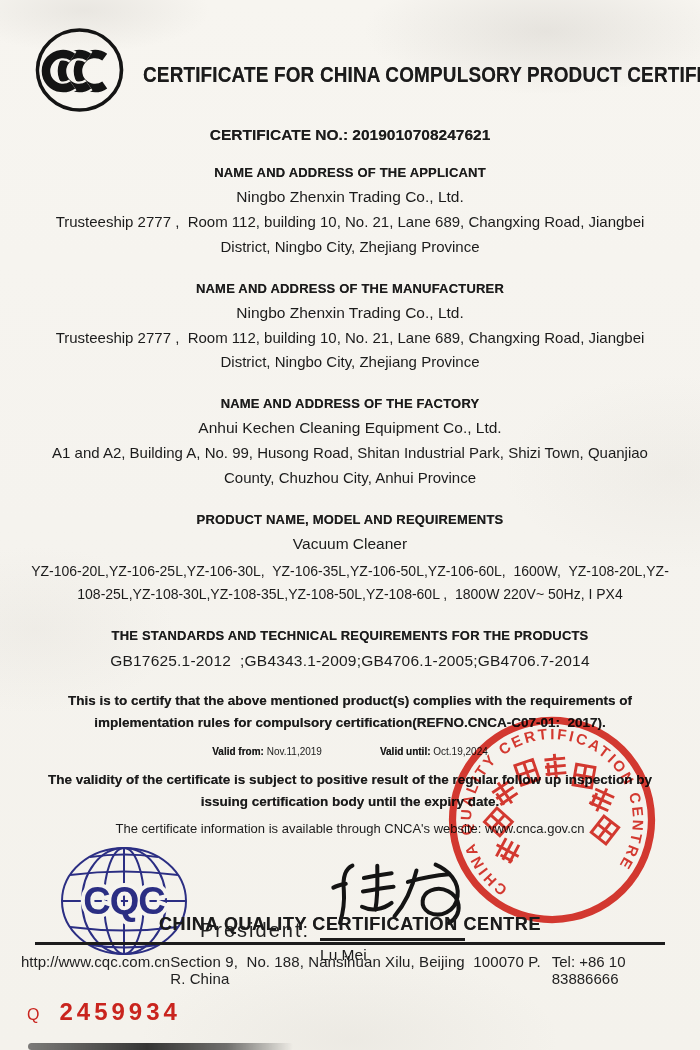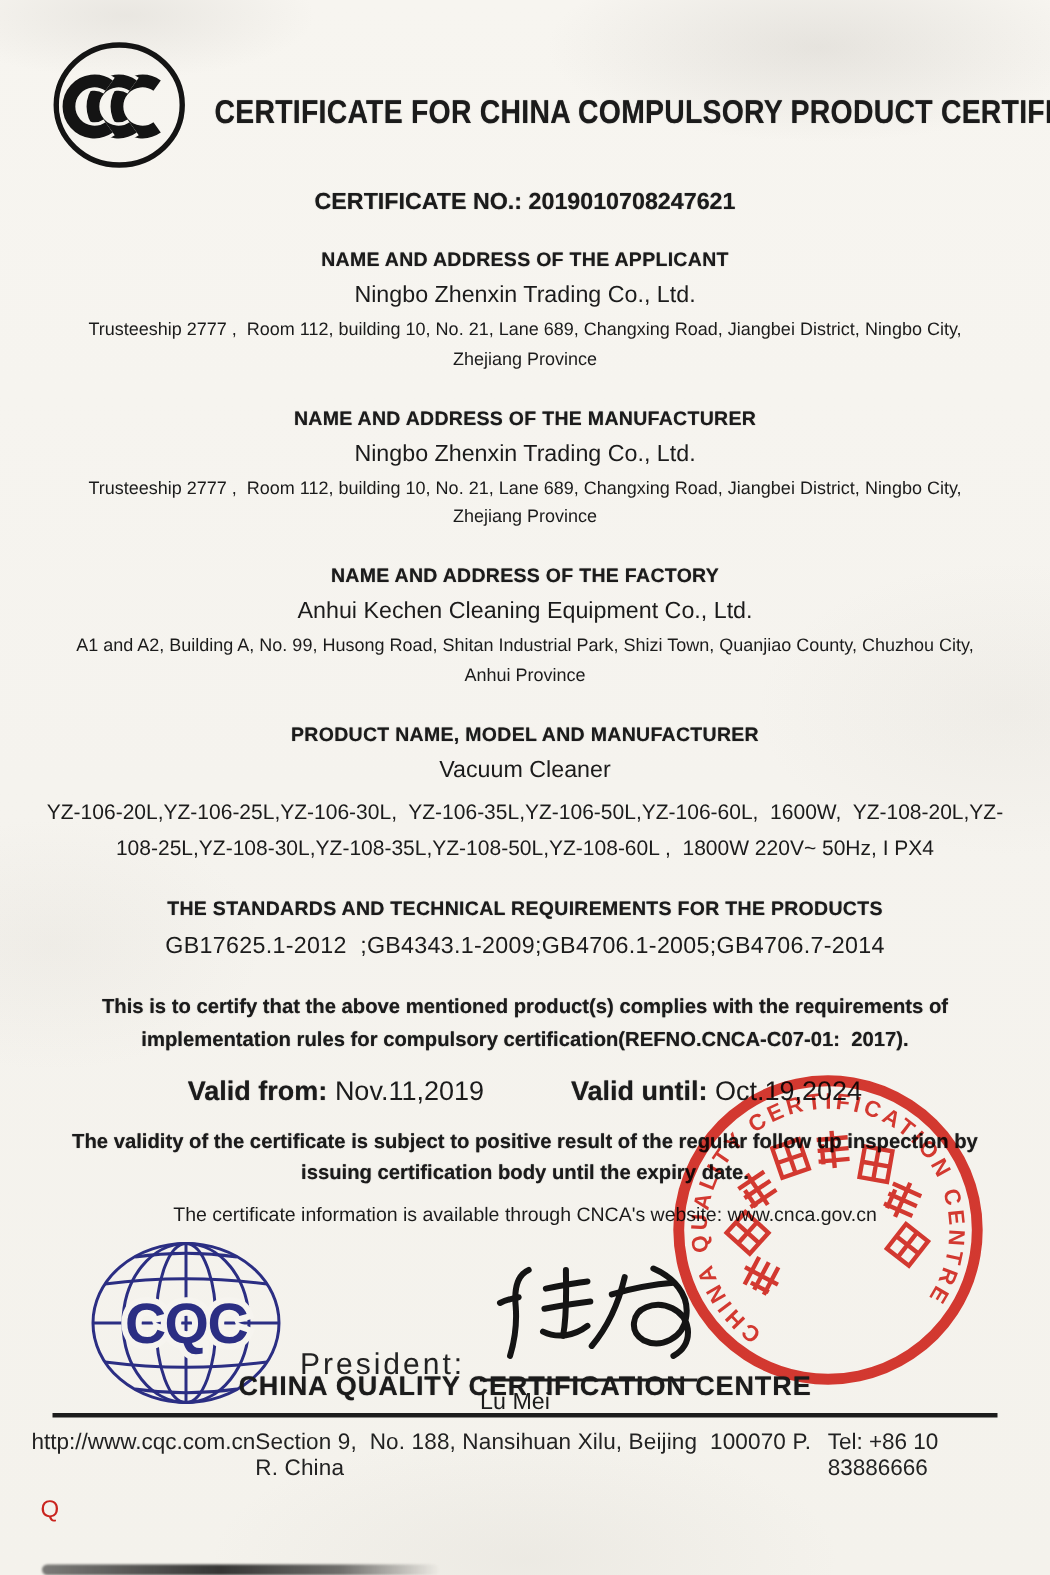--- a/index.html
+++ b/index.html
@@ -28,25 +28,25 @@
   }
   .main-title span{
     display:inline-block; white-space:nowrap; font-weight:bold; font-size:22px;
     letter-spacing:.2px; transform:scaleX(.86); transform-origin:left center;
   }
   .cert-no{ margin-top:6px; font-size:15.5px; font-weight:bold; }
 
   
   .sec-heading{ font-size:13px; font-weight:bold; letter-spacing:.2px; margin-top:21px; }
   .entity-name{ font-size:15.5px; margin-top:8px; }
-  .entity-addr{ font-size:12px; line-height:1.65; margin:4px auto 0; width:600px; }
+  .entity-addr{ font-size:15px; line-height:1.65; margin:4px auto 0; width:600px; }
   .models{ font-size:14px; line-height:1.7; margin:7px auto 0; width:648px; }
   .standards-codes{ font-size:15.5px; margin-top:9px; letter-spacing:.2px; }
   .certify{ font-size:13.5px; font-weight:bold; line-height:1.6; width:600px; margin:20px auto 0; }
-  .valid-row{ display:flex; justify-content:center; gap:58px; margin-top:13px; font-size:18px; }
+  .valid-row{ display:flex; justify-content:center; gap:58px; margin-top:13px; font-size:10px; }
   .valid-label{ font-weight:bold; }
   .validity-note{ font-size:13.5px; font-weight:bold; line-height:1.6; width:628px; margin:12px auto 0; }
   .cnca-note{ font-size:13px; margin-top:9px; }
 
   
   .sign-row{ position:relative; height:130px; margin-top:2px; }
   .cqc-logo{ position:absolute; left:58px; top:6px; }
   .president-block{ position:absolute; left:200px; top:20px; display:flex; align-items:flex-end; }
   .president-label{ font-size:20px; letter-spacing:2px; color:#222; padding-bottom:22px; }
   .sig-stack{ margin-left:10px; display:flex; flex-direction:column; align-items:flex-start; }
@@ -101,21 +101,21 @@
 <div class="center entity-addr keep-sp">Trusteeship 2777 ,  Room 112, building 10, No. 21, Lane 689, Changxing Road, Jiangbei District, Ningbo City, Zhejiang Province</div>
 
 <div class="center sec-heading ink">NAME AND ADDRESS OF THE MANUFACTURER</div>
 <div class="center entity-name">Ningbo Zhenxin Trading Co., Ltd.</div>
 <div class="center entity-addr keep-sp">Trusteeship 2777 ,  Room 112, building 10, No. 21, Lane 689, Changxing Road, Jiangbei District, Ningbo City, Zhejiang Province</div>
 
 <div class="center sec-heading ink">NAME AND ADDRESS OF THE FACTORY</div>
 <div class="center entity-name">Anhui Kechen Cleaning Equipment Co., Ltd.</div>
 <div class="center entity-addr keep-sp">A1 and A2, Building A, No. 99, Husong Road, Shitan Industrial Park, Shizi Town, Quanjiao County, Chuzhou City, Anhui Province</div>
 
-<div class="center sec-heading ink">PRODUCT NAME, MODEL AND MANUFACTURER</div>
+<div class="center sec-heading ink">PRODUCT NAME, MODEL AND REQUIREMENTS</div>
 <div class="center entity-name">Vacuum Cleaner</div>
 <div class="center models keep-sp">YZ-106-20L,YZ-106-25L,YZ-106-30L,  YZ-106-35L,YZ-106-50L,YZ-106-60L,  1600W,  YZ-108-20L,YZ-108-25L,YZ-108-30L,YZ-108-35L,YZ-108-50L,YZ-108-60L ,  1800W 220V~ 50Hz, I PX4</div>
 
 <div class="center sec-heading ink">THE STANDARDS AND TECHNICAL REQUIREMENTS FOR THE PRODUCTS</div>
 <div class="center standards-codes keep-sp">GB17625.1-2012  ;GB4343.1-2009;GB4706.1-2005;GB4706.7-2014</div>
 
 <div class="center certify ink keep-sp">This is to certify that the above mentioned product(s) complies with the requirements of implementation rules for compulsory certification(REFNO.CNCA-C07-01:  2017).</div>
 
 <div class="valid-row">
   <div>
@@ -201,15 +201,16 @@
   <div class="footer-rule"></div>
   <div class="footer-row">
     <span>http://www.cqc.com.cn</span>
     <span class="footer-addr keep-sp">Section 9,  No. 188, Nansihuan Xilu, Beijing  100070 P. R. China</span>
     <span>Tel: +86 10 83886666</span>
   </div>
 </div>
 
 <div class="serial">
   <span class="serial-prefix">Q</span>
+  <span class="serial-number">2459934</span>
 </div>
 
 <div class="bottom-smudge"></div>
 
 </body></html>

